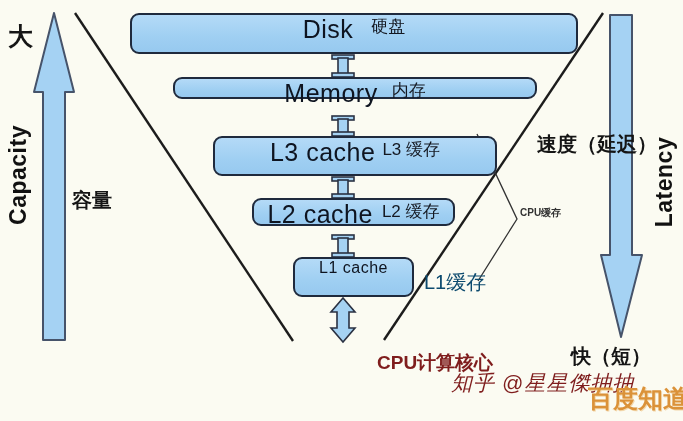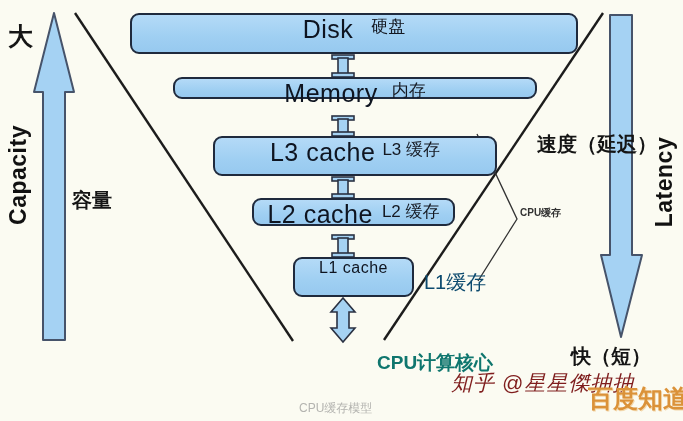--- a/index.html
+++ b/index.html
@@ -24,21 +24,21 @@
   #box-l2    {left:237px;top:198px;width:203px;height:28px;gap:9px;}
   #box-l1    {left:278px;top:257px;width:121px;height:40px;}
   #box-core  {left:278px;top:342px;width:125px;height:40px;}
   #box-l1 .en,#box-core .en{font-size:16px;}
   .txt{position:absolute;color:#151515;white-space:nowrap;}
   #t-big     {left:8px;  top:20px; font-size:25px;font-weight:700;}
   #t-rongliang{left:72px; top:187px;font-size:20px;font-weight:700;}
   #t-speed   {left:537px;top:131px;font-size:20px;font-weight:700;}
   #t-fast    {left:571px;top:343px;font-size:20px;font-weight:700;text-align:center;}
   #t-l1cn    {left:404px;top:269px;font-size:20px;font-weight:400;color:#0c4a6e;margin-left:20px;}
-  #t-corecn  {left:377px;top:350px;font-size:19px;font-weight:700;color:#0f766e;}
+  #t-corecn  {left:377px;top:350px;font-size:19px;font-weight:700;color:#7f1d1d;}
   #t-cpucache{left:520px;top:206px;font-size:10px;font-weight:700;color:#333;}
   .vlabel{
     position:absolute;height:30px;line-height:30px;text-align:center;
     transform:rotate(-90deg);font-size:23px;font-weight:600;color:#111;
     letter-spacing:.5px;
   }
   #t-capacity{left:-42px;top:160px;width:120px;}
   #t-latency {left:611px;top:167px;width:106px;}
   #t-caption {left:299px;top:400px;font-size:12px;color:#b4b4b0;font-weight:400;}
   #wm-zhihu  {left:451px;top:369px;font-size:21px;color:#7f1d1d;letter-spacing:1px;font-style:italic;}
@@ -111,17 +111,16 @@
   <div class="txt" id="t-rongliang">容量</div>
 
   <div class="txt" id="t-speed">速度（延迟）</div>
   <div class="vlabel" id="t-latency">Latency</div>
   <div class="txt" id="t-fast">快（短）</div>
 
   <div class="txt" id="t-l1cn">L1缓存</div>
   <div class="txt" id="t-corecn">CPU计算核心</div>
   <div class="txt" id="t-cpucache">CPU缓存</div>
 
-  <div class="txt" id="t-caption">CPU缓存模型</div>
   <div class="txt" id="wm-zhihu">知乎 @星星傑抽抽</div>
   <div class="txt" id="wm-baidu">百度知道</div>
 
 </div>
 
 </body></html>

